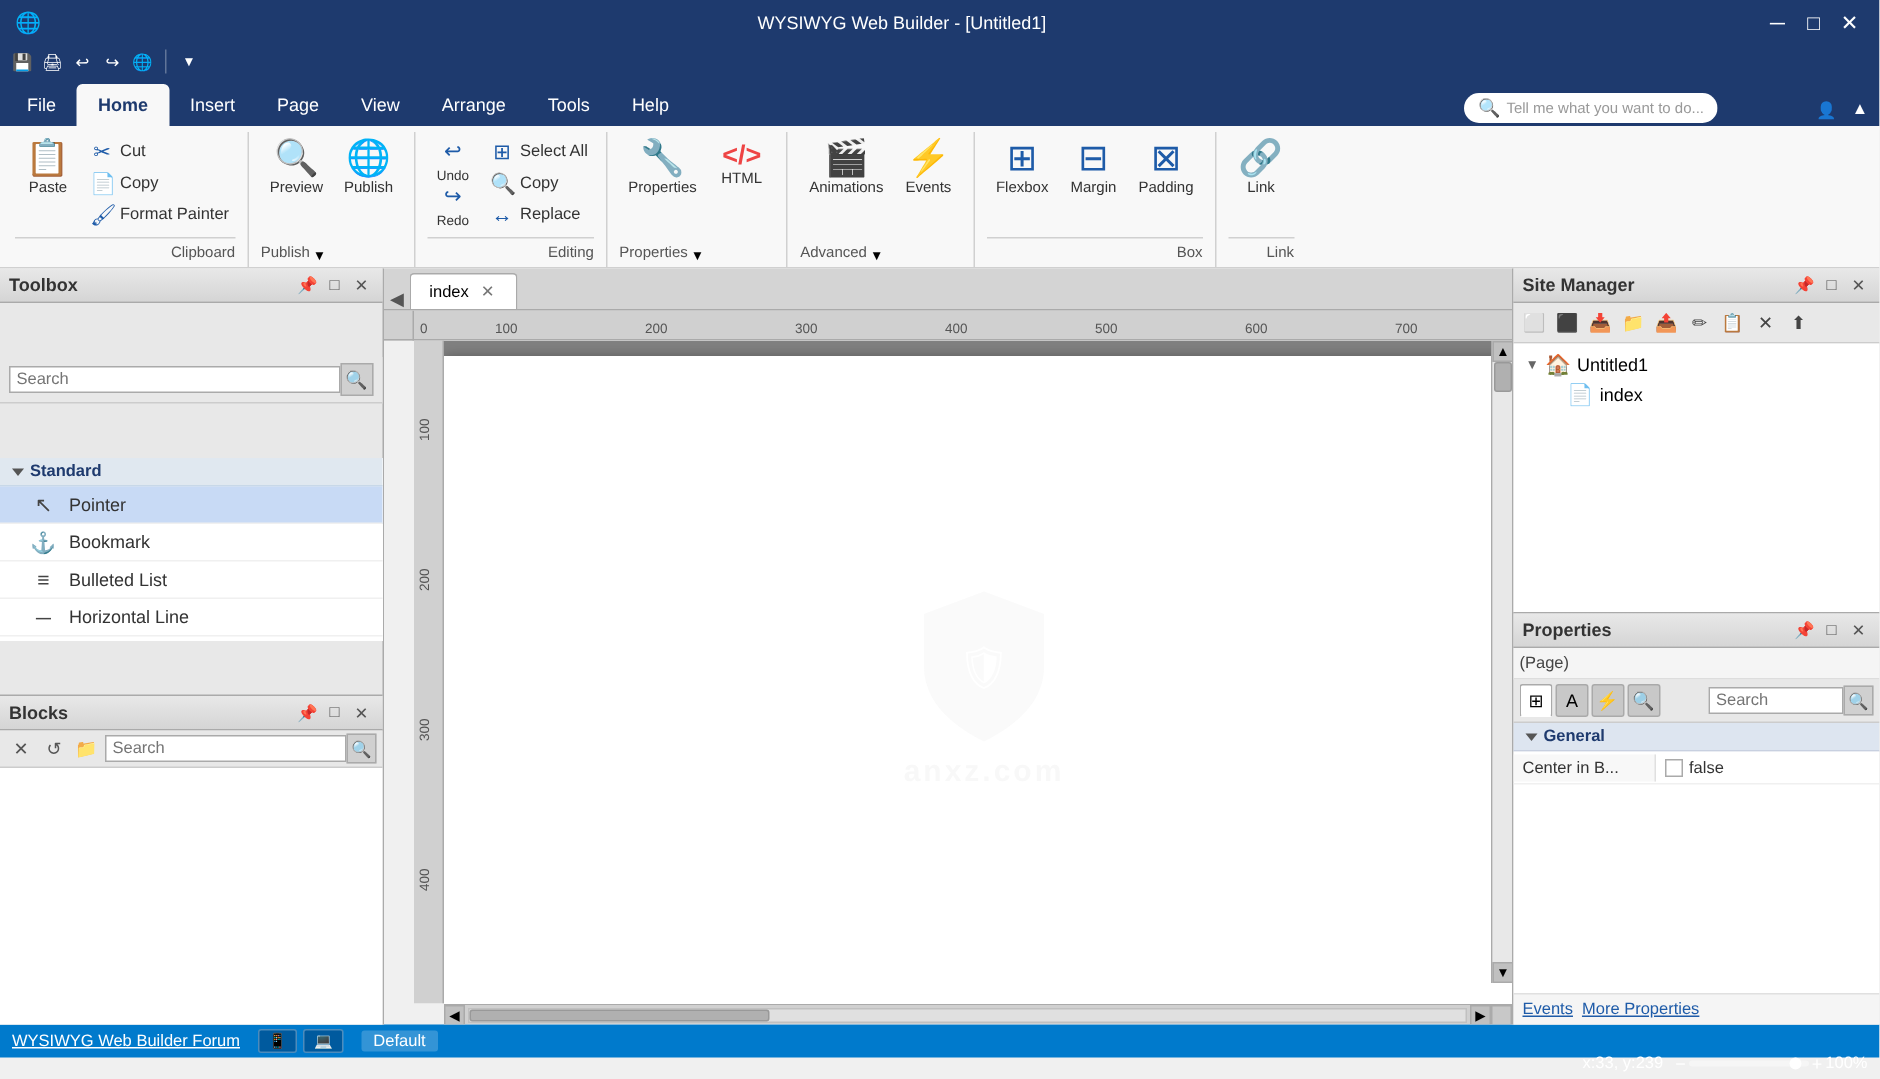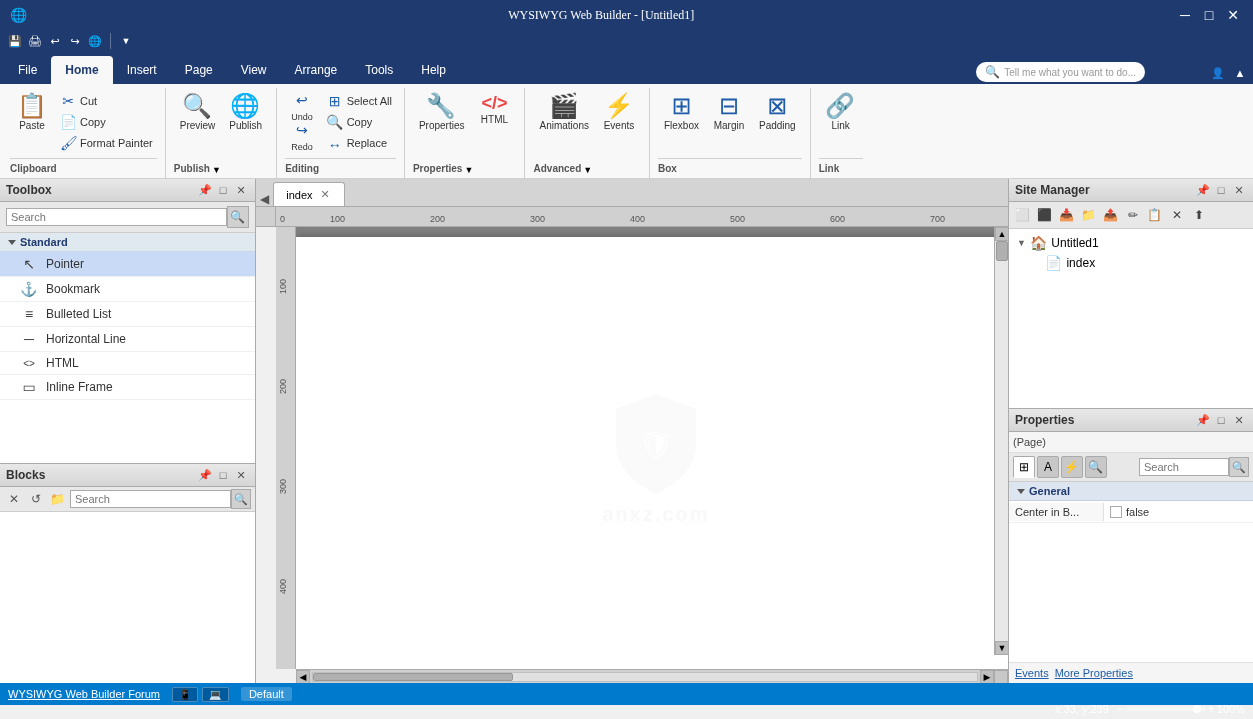--- a/index.html
+++ b/index.html
@@ -9,21 +9,21 @@
     .titlebar {
       background: #1e3a6e;
       color: white;
       height: 30px;
       display: flex;
       align-items: center;
       justify-content: space-between;
       padding: 0 10px;
       font-size: 12px;
     }
-    .titlebar-title { flex: 1; text-align: center; font-family: Liberation Serif, serif; }
+    .titlebar-title { flex: 1; text-align: center; }
     .titlebar-controls { display: flex; gap: 4px; }
     .titlebar-btn {
       width: 20px; height: 20px;
       background: transparent;
       border: none;
       color: white;
       cursor: pointer;
       font-size: 14px;
       display: flex; align-items: center; justify-content: center;
     }
@@ -100,24 +100,23 @@
       padding: 2px 8px;
       min-width: fit-content;
     }
     .ribbon-group:last-child { border-right: none; }
     .ribbon-group-label {
       font-size: 10px;
       color: #555;
       margin-top: auto;
       padding-top: 4px;
       width: 100%;
-      text-align: left;
+      text-align: right;
       border-top: 1px solid #d0d0d0;
       padding-bottom: 2px;
-      font-weight: bold;
     }
     .ribbon-group-inner {
       display: flex;
       align-items: flex-start;
       gap: 2px;
       flex: 1;
       padding-bottom: 4px;
     }
     .rb-btn {
       display: flex;
@@ -171,20 +170,21 @@
     }
 
     
     .left-panel {
       width: 256px;
       min-width: 256px;
       display: flex;
       flex-direction: column;
       background: #e8e8e8;
       border-right: 1px solid #aaa;
+      gap: 36px;
     }
     .panel-header {
       background: linear-gradient(to bottom, #e8e8e8, #d5d5d5);
       border-bottom: 1px solid #aaa;
       padding: 3px 6px;
       display: flex;
       align-items: center;
       font-size: 12px;
       font-weight: bold;
       color: #333;

